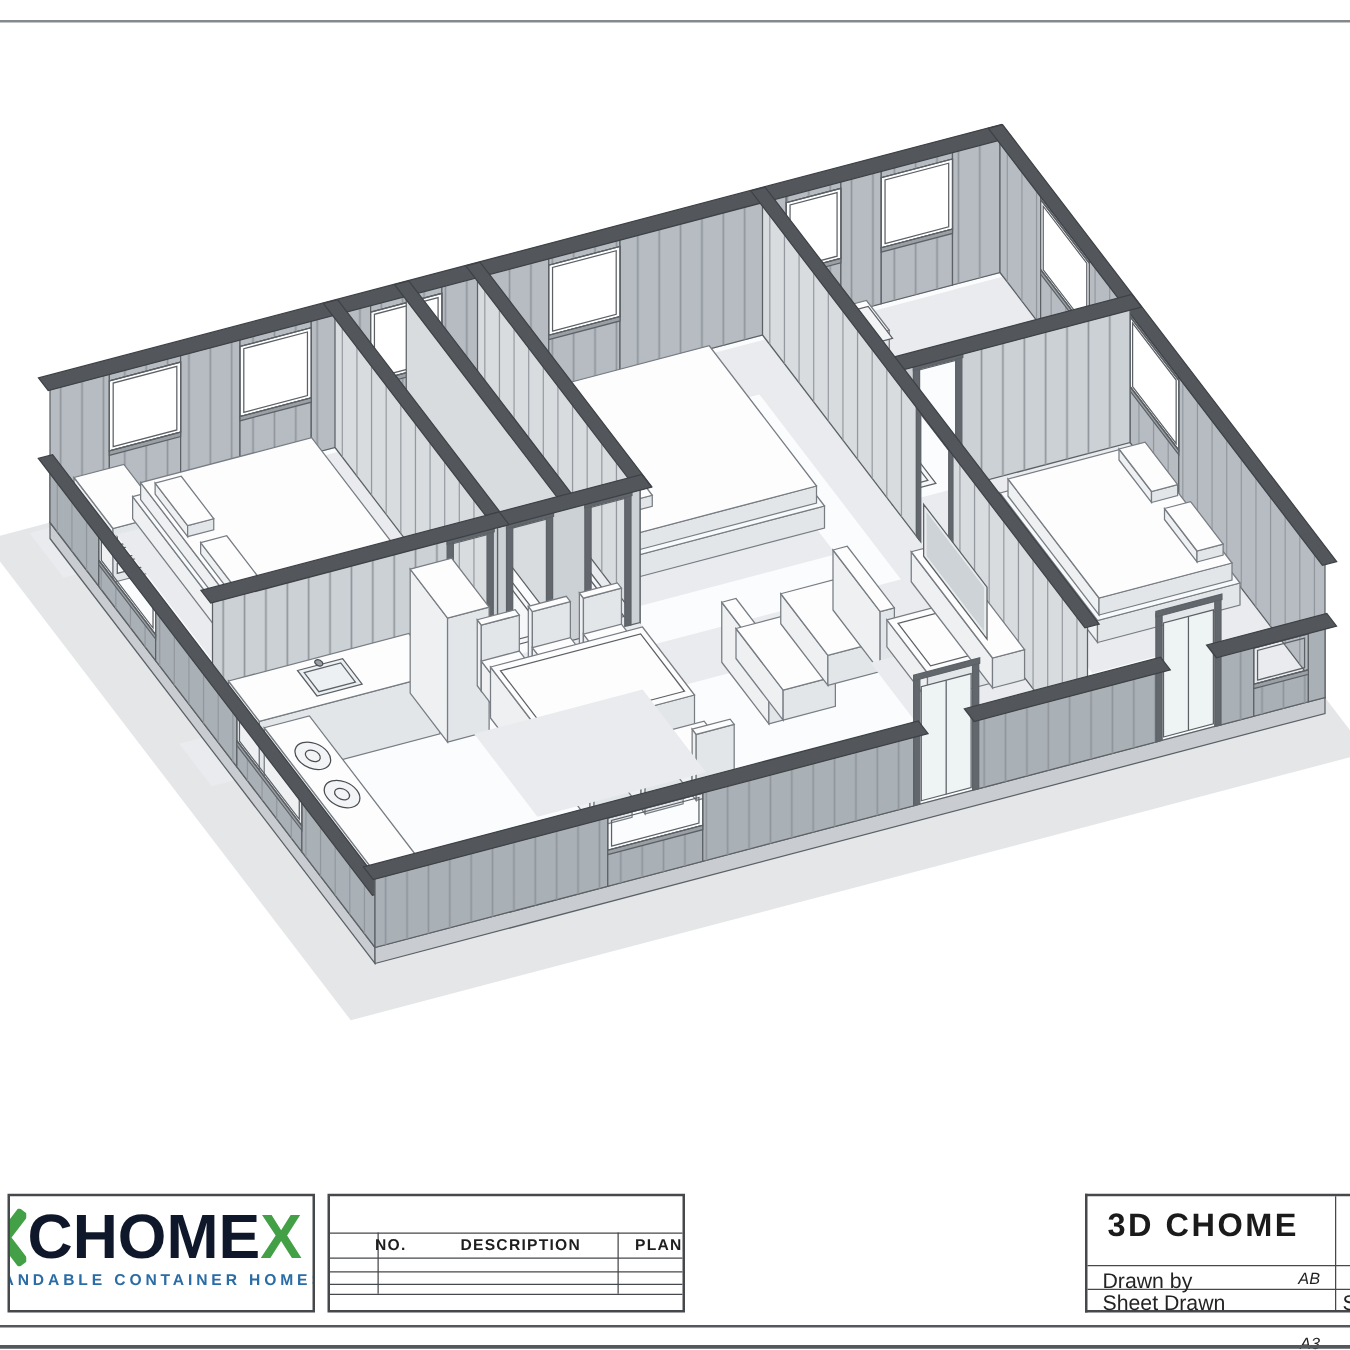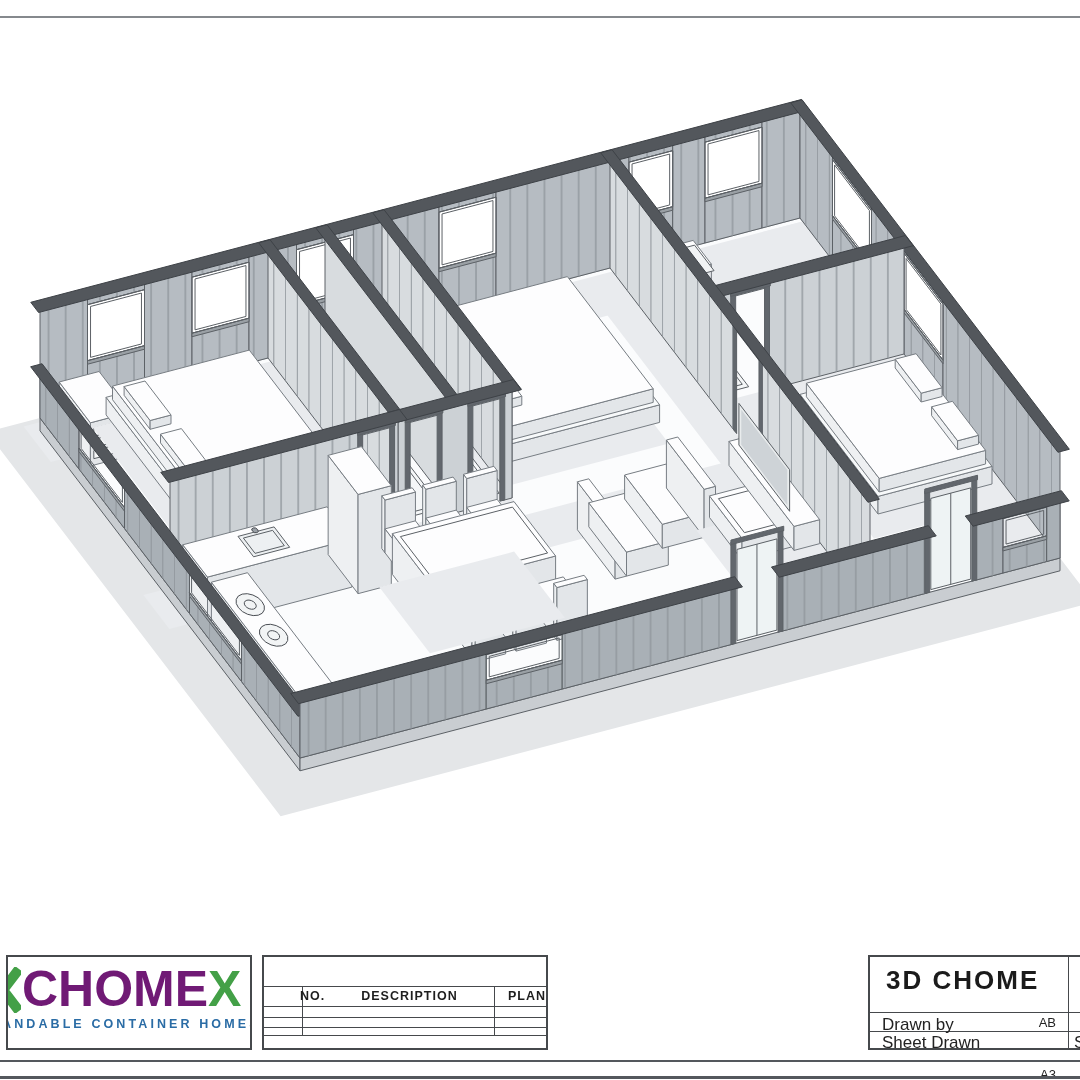--- a/index.html
+++ b/index.html
@@ -5,38 +5,38 @@
   html,body{margin:0;padding:0;background:#ffffff;}
   .sheet{position:relative;width:1080px;height:1080px;background:#fff;overflow:hidden;
          font-family:"Liberation Sans", sans-serif;}
   .hline{position:absolute;left:0;width:1080px;background:#85898d;}
   .plan-wrap{position:absolute;left:0;top:18px;width:1080px;height:935px;}
   
   .tbox{position:absolute;background:#fff;border:2px solid #46494c;box-sizing:border-box;}
   .logo-box{left:6px;top:955px;width:246px;height:95px;overflow:hidden;}
   .brand-row{display:flex;align-items:flex-end;margin:8px 0 0 -7px;white-space:nowrap;}
   .brand-frag{flex:0 0 auto;margin-right:1px;}
-  .brand-main{font-size:50px;line-height:48px;font-weight:bold;letter-spacing:0px;color:#701a75;}
+  .brand-main{font-size:50px;line-height:48px;font-weight:bold;letter-spacing:0px;color:#0f172a;}
   .brand-x{font-size:50px;line-height:48px;font-weight:bold;color:#43a047;}
   .tagline{margin:4px 0 0 -6px;font-size:12.5px;font-weight:bold;letter-spacing:3.1px;
            color:#2a6ca5;white-space:nowrap;}
   .rev-box{left:262px;top:955px;width:286px;height:95px;}
   .rline{position:absolute;left:0;width:100%;height:1px;background:#46494c;}
   .rvline{position:absolute;width:1px;background:#46494c;}
   .rev-head{position:absolute;left:0;top:29px;height:20px;width:100%;display:flex;}
-  .rev-head div{font-size:12.5px;letter-spacing:1px;color:#1e1e1e;
+  .rev-head div{font-size:12.5px;letter-spacing:1px;color:#1e1e1e;text-align:center;
                 line-height:20px;font-weight:bold;padding-left:36px;}
   .title-box{left:558px;top:955px;width:308px;height:95px;}
   .dwg-title{position:absolute;left:13px;top:8px;font-size:27px;font-weight:bold;
              letter-spacing:1px;color:#1b1b1b;white-space:nowrap;}
   .view-box{left:868px;top:955px;width:212px;height:95px;border-right:none;}
   .view-label{position:absolute;left:16px;top:8px;font-size:26px;font-weight:bold;
               letter-spacing:2px;color:#1b1b1b;}
   .fld-label{position:absolute;font-size:17px;color:#232323;}
-  .fld-value{position:absolute;font-size:13px;color:#232323;text-align:right;}
+  .fld-value{position:absolute;font-size:13px;color:#232323;text-align:right;font-style:italic;}
 </style>
 </head>
 <body>
 
 <div class="sheet">
 
   <div class="hline" style="top:16px;height:2px;"></div>
 
   <div class="plan-wrap">
     <svg id="plan-svg" width="1080" height="935" viewBox="0 0 1080 935">

